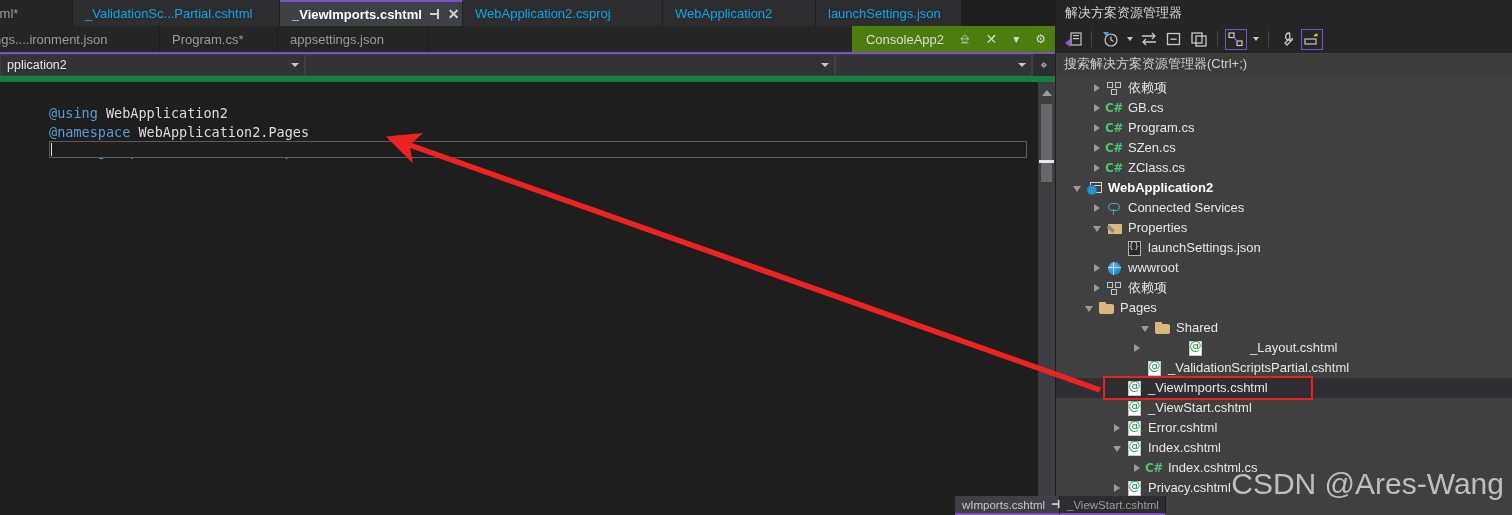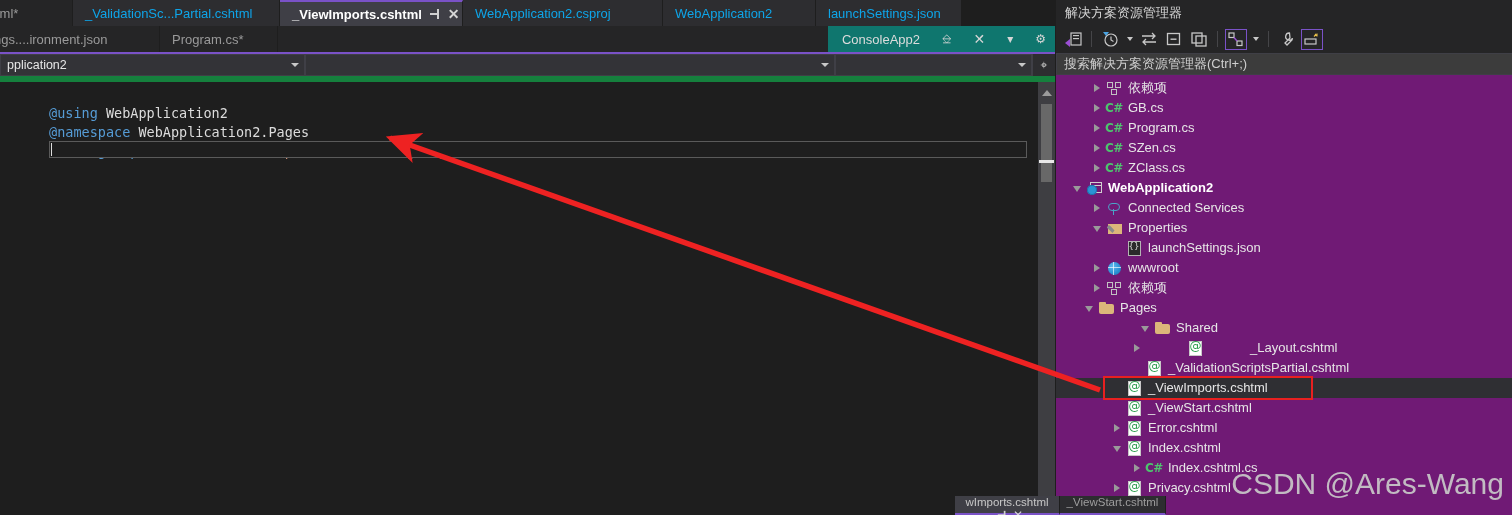--- a/index.html
+++ b/index.html
@@ -69,23 +69,23 @@
   }
   .x-glyph { font-size: 14px; color: #d6d6d6; }
 
   
   .tabstrip.row2 {
     background: #252526;
     border-bottom: 2px solid #7a52c7;
   }
   .row2 .spacer { flex: 1; background: #252526; }
   .console-group {
-    display: flex; align-items: center; gap: 22px;
+    display: flex; align-items: center; gap: 16px;
     padding: 0 9px 0 14px;
-    background: #0f766e;
+    background: #4d7c0f;
     color: #dcdcdc; font-size: 13px;
   }
   .mini-glyph { color: #d6d6d6; font-size: 12px; }
 
   
   .navbar {
     display: flex; height: 22px; align-items: stretch;
     background: #2d2d30;
     border-bottom: 6px solid #15803d;
   }
@@ -175,21 +175,20 @@
     z-index: 12;
   }
   .btab {
     display: flex; align-items: center;
     padding: 0 7px;
     font-size: 11.5px; color: #c8c8c8;
     background: #3f3f46;
     border-right: 1px solid #1e1e1e;
     border-bottom: 2px solid #7a52c7;
     box-sizing: border-box;
-    flex-direction: column;
   }
   .btab.inactive { background: #2d2d30; color: #9d9d9d; }
   .btab .tab-actions { gap: 5px; margin-left: 6px; }
   .btab .pin-glyph { transform: scale(0.85); }
 
   
   #solution-explorer {
     position: absolute; left: 1055px; top: 0;
     width: 457px; height: 515px;
     background: #252526;
@@ -230,21 +229,21 @@
     background: #3c3c3c;
     border: 1px solid #3f3f46;
     box-sizing: border-box;
     display: flex; align-items: center;
     padding-left: 7px;
     color: #cfcfcf; font-size: 13px;
   }
   .se-tree {
     position: relative;
     padding-top: 3px;
-    background: #701a75;
+    background: #404040;
     height: 437px;
     overflow: hidden;
   }
   .node {
     position: relative;
     height: 20px;
     display: flex; align-items: center;
     font-size: 13px; color: #e6e6e6;
     white-space: nowrap;
   }
@@ -438,20 +437,23 @@
       <div style="flex:1;background:#1e1e1e;"></div>
     </div>
 
     <div class="tabstrip row2">
       <div class="tab dim" style="width:160px;padding-left:0;">
         <span class="tabtext" style="margin-left:-6px;">ngs....ironment.json</span>
       </div>
       <div class="tab dim" style="width:118px;">
         <span class="tabtext">Program.cs*</span>
       </div>
+      <div class="tab dim" style="width:150px;">
+        <span class="tabtext">appsettings.json</span>
+      </div>
       <div class="spacer"></div>
       <div class="console-group">
         <span>ConsoleApp2</span>
         <span class="mini-glyph">⎒</span>
         <span class="x-glyph">✕</span>
         <span class="mini-glyph">▾</span>
         <span class="mini-glyph">⚙</span>
       </div>
     </div>
 

